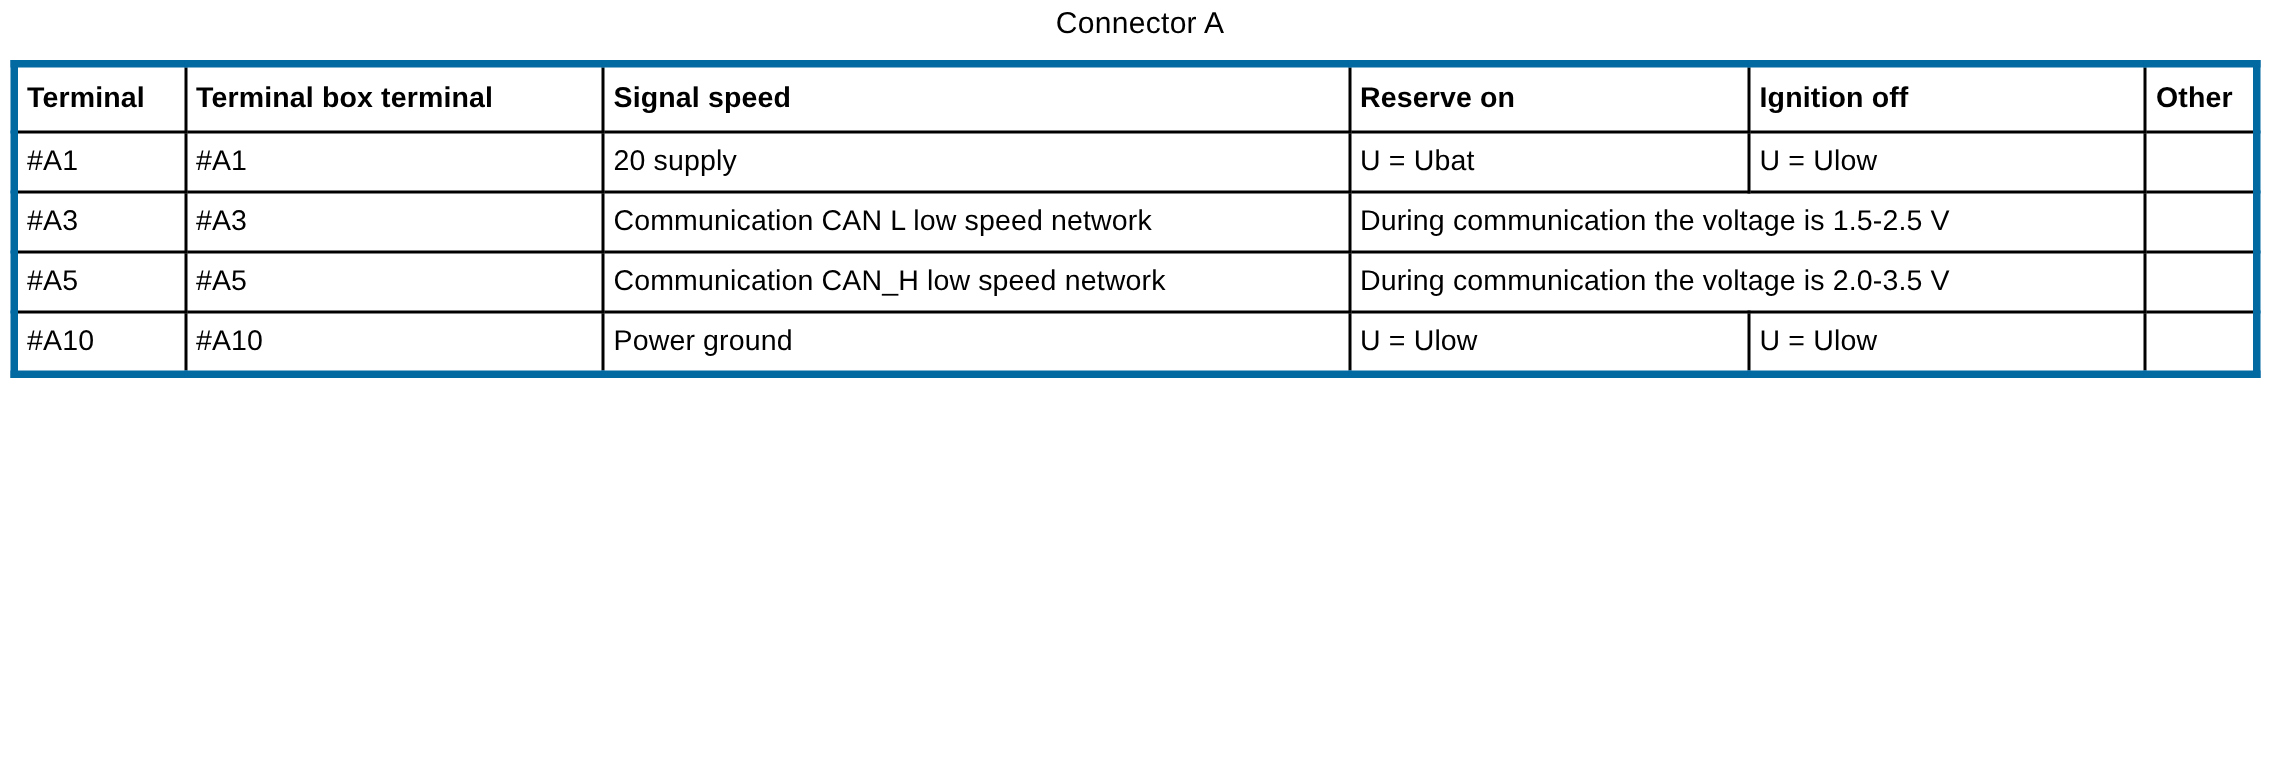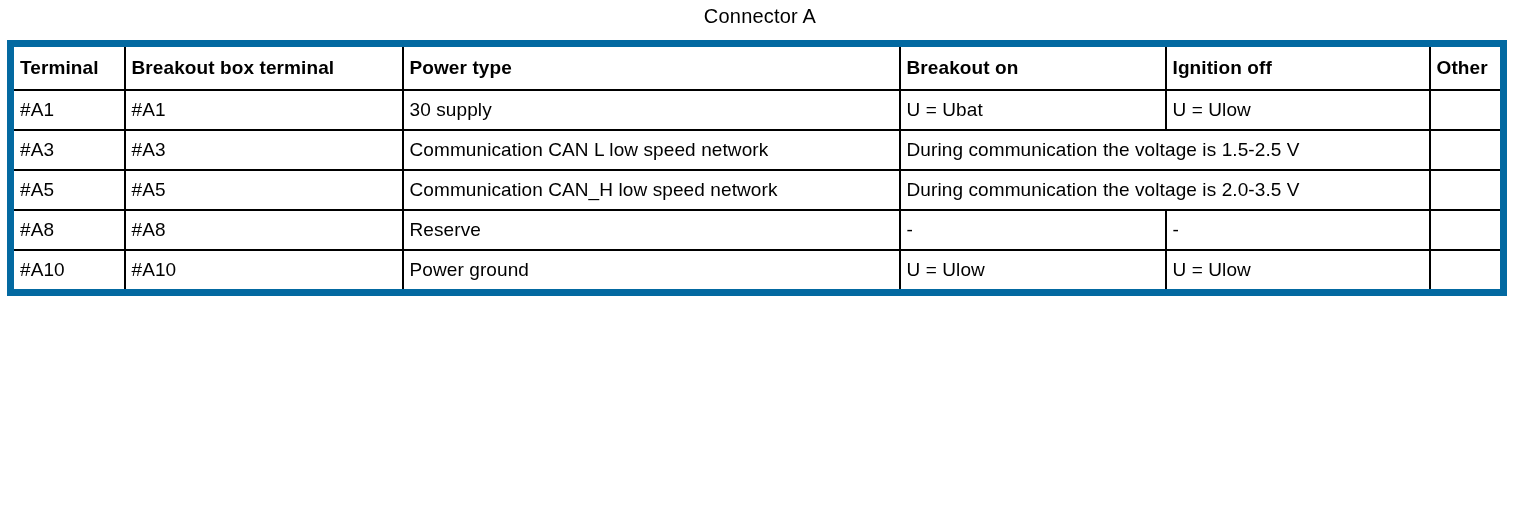--- a/index.html
+++ b/index.html
@@ -27,21 +27,21 @@
     font-weight: normal;
     line-height: 26px;
     letter-spacing: 0.2px;
   }
   table.connector-table {
     border-collapse: collapse;
     table-layout: fixed;
     margin-left: 7px;
     margin-top: 11px;
     width: 1500px;
-    border: 7px solid #0369a1;
+    border: 5px solid #0369a1;
   }
   table.connector-table th,
   table.connector-table td {
     border: 2px solid #000000;
     padding: 0 0 0 6px;
     font-size: 19px;
     text-align: left;
     vertical-align: middle;
     white-space: nowrap;
     overflow: hidden;
@@ -75,60 +75,52 @@
       <col class="c-terminal">
       <col class="c-breakout">
       <col class="c-signal">
       <col class="c-ign-on">
       <col class="c-ign-off">
       <col class="c-other">
     </colgroup>
     <thead>
       <tr>
         <th>Terminal</th>
-        <th>Breakout box terminal</th>
-        <th>Power type</th>
-        <th>Breakout on</th>
+        <th>Terminal box terminal</th>
+        <th>Signal speed</th>
+        <th>Reserve on</th>
         <th>Ignition off</th>
         <th>Other</th>
       </tr>
     </thead>
     <tbody>
 
     <tr>
           <td>#A1</td>
           <td>#A1</td>
-          <td>30 supply</td>
+          <td>20 supply</td>
           <td>U = Ubat</td>
           <td>U = Ulow</td>
           <td></td>
         </tr>
         <tr>
           <td>#A3</td>
           <td>#A3</td>
           <td>Communication CAN L low speed network</td>
           <td colspan="2">During communication the voltage is 1.5-2.5 V</td>
           <td></td>
         </tr>
         <tr>
           <td>#A5</td>
           <td>#A5</td>
           <td>Communication CAN_H low speed network</td>
           <td colspan="2">During communication the voltage is 2.0-3.5 V</td>
           <td></td>
         </tr>
         <tr>
-          <td>#A8</td>
-          <td>#A8</td>
-          <td>Reserve</td>
-          <td>-</td>
-          <td>-</td>
-          <td></td>
-        </tr>
-        <tr>
           <td>#A10</td>
           <td>#A10</td>
           <td>Power ground</td>
           <td>U = Ulow</td>
           <td>U = Ulow</td>
           <td></td>
         </tr>
       </tbody>
   </table>
 

